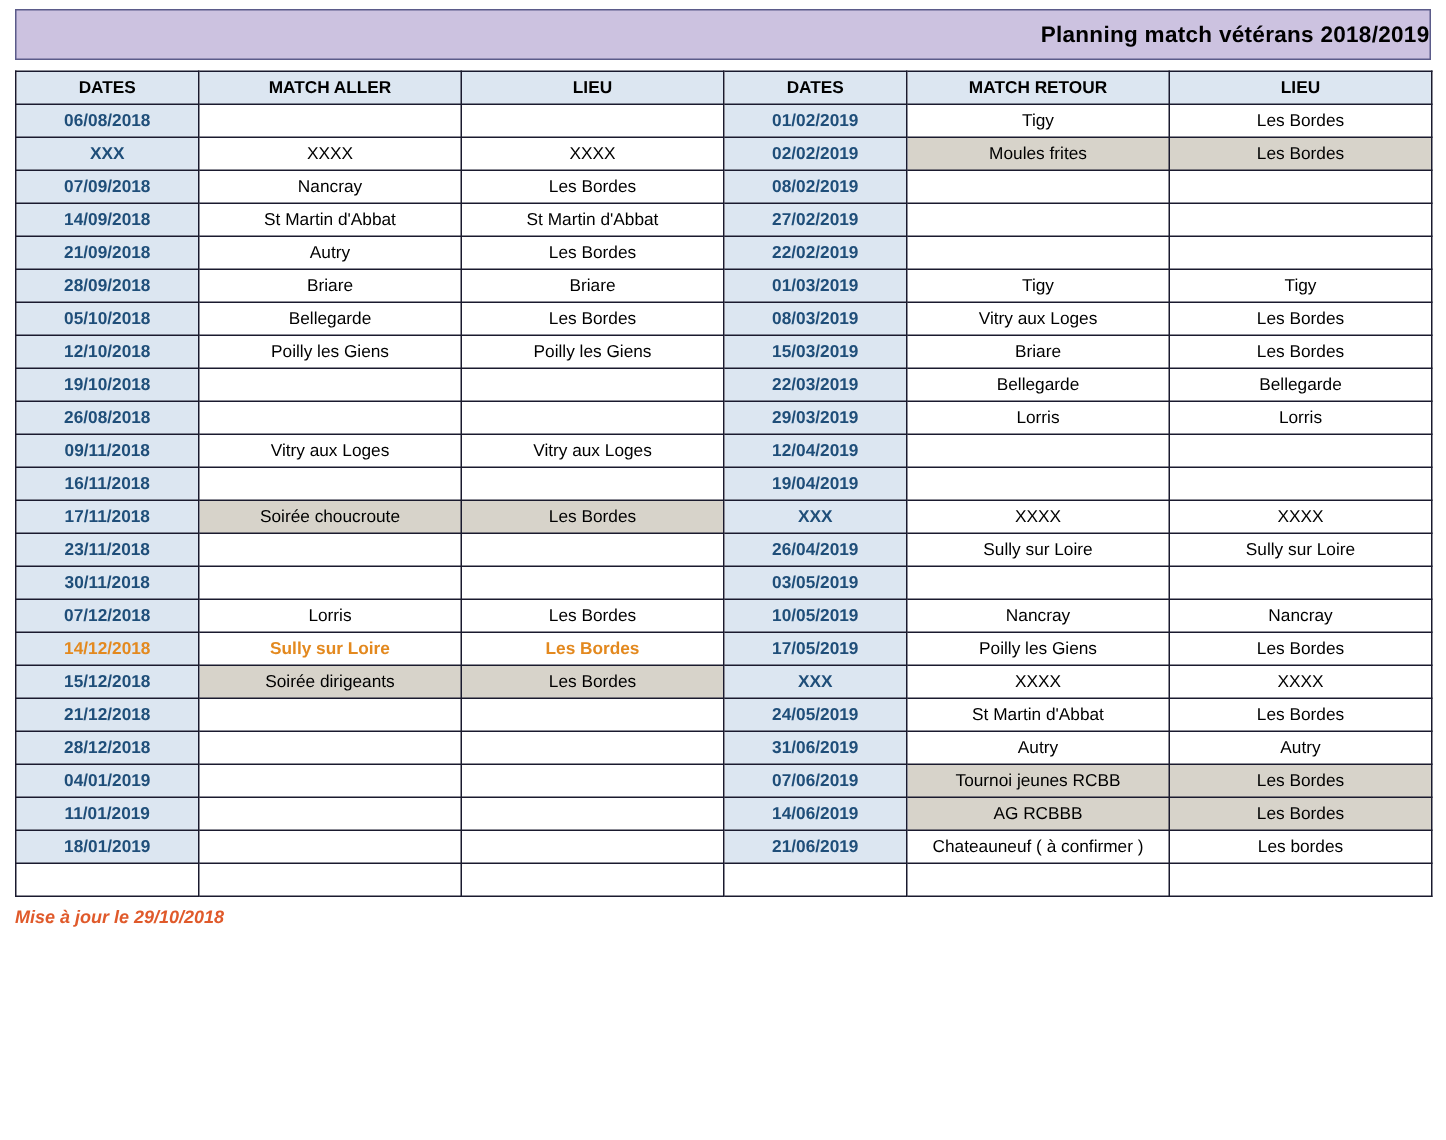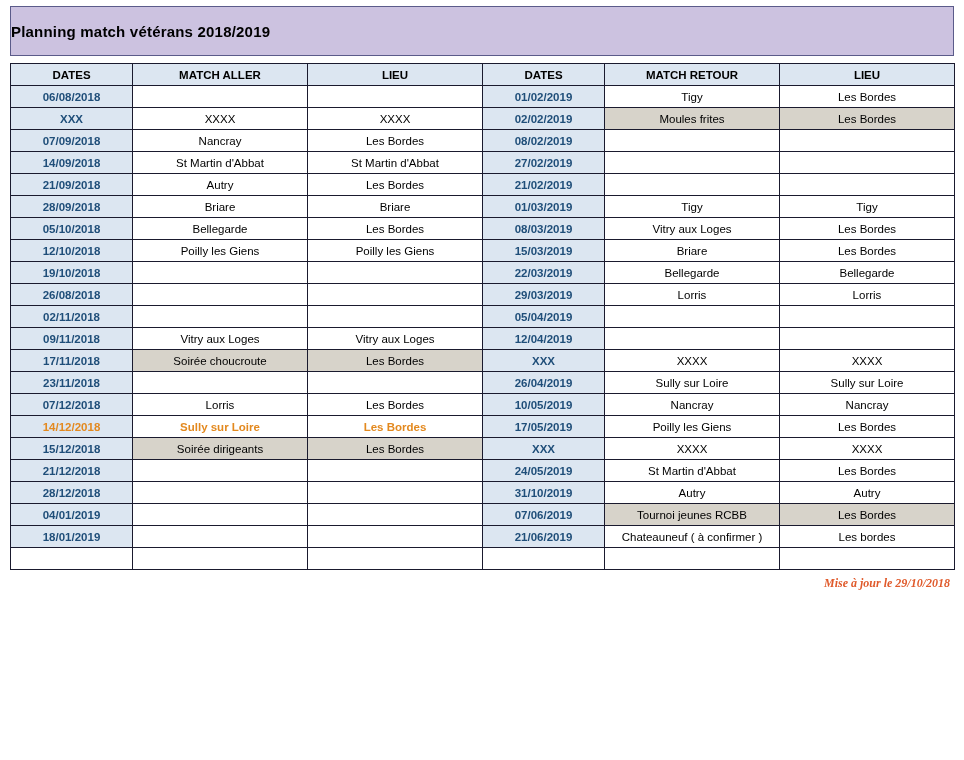--- a/index.html
+++ b/index.html
@@ -17,24 +17,24 @@
   .page {
     width: 964px;
     height: 760px;
     position: relative;
     box-sizing: border-box;
     padding: 6px 10px 0 10px;
   }
   .title-bar {
     border: 1px solid #5b5b8a;
     background: #ccc2e0;
-    height: 50px;
+    height: 34px;
     display: flex;
     align-items: center;
-    justify-content: flex-start;
+    justify-content: flex-end;
     box-sizing: border-box;
   }
   .title-bar .title-text {
     font-size: 15px;
     font-weight: bold;
     color: #000000;
     letter-spacing: 0.2px;
   }
   table.planning {
     border-collapse: collapse;
@@ -91,29 +91,27 @@
   td.date.orange {
     color: #e3891f;
   }
   td.date.xxx {
     color: #1f4e79;
     font-weight: bold;
     margin-left: 20px;
   }
   .footer {
     width: 944px;
-    text-align: right;
     margin-top: 6px;
     font-size: 12px;
     font-style: italic;
     font-weight: bold;
     color: #e05a2b;
     padding-right: 4px;
     box-sizing: border-box;
-    font-family: Liberation Serif, serif;
   }
 </style>
 </head>
 <body>
 
 <div class="page">
 
   <div class="title-bar">
     <span class="title-text">Planning match vétérans 2018/2019</span>
   </div>
@@ -167,21 +165,21 @@
           <td class="cell">St Martin d'Abbat</td>
           <td class="cell">St Martin d'Abbat</td>
           <td class="date">27/02/2019</td>
           <td class="cell"></td>
           <td class="cell"></td>
         </tr>
         <tr>
           <td class="date">21/09/2018</td>
           <td class="cell">Autry</td>
           <td class="cell">Les Bordes</td>
-          <td class="date">21/02/2019</td>
+          <td class="date">22/02/2019</td>
           <td class="cell"></td>
           <td class="cell"></td>
         </tr>
         <tr>
           <td class="date">28/09/2018</td>
           <td class="cell">Briare</td>
           <td class="cell">Briare</td>
           <td class="date">01/03/2019</td>
           <td class="cell">Tigy</td>
           <td class="cell">Tigy</td>
@@ -212,50 +210,58 @@
         </tr>
         <tr>
           <td class="date">26/08/2018</td>
           <td class="cell"></td>
           <td class="cell"></td>
           <td class="date">29/03/2019</td>
           <td class="cell">Lorris</td>
           <td class="cell">Lorris</td>
         </tr>
         <tr>
-          <td class="date">02/11/2018</td>
-          <td class="cell"></td>
-          <td class="cell"></td>
-          <td class="date">05/04/2019</td>
-          <td class="cell"></td>
-          <td class="cell"></td>
-        </tr>
-        <tr>
           <td class="date">09/11/2018</td>
           <td class="cell">Vitry aux Loges</td>
           <td class="cell">Vitry aux Loges</td>
           <td class="date">12/04/2019</td>
           <td class="cell"></td>
           <td class="cell"></td>
         </tr>
         <tr>
+          <td class="date">16/11/2018</td>
+          <td class="cell"></td>
+          <td class="cell"></td>
+          <td class="date">19/04/2019</td>
+          <td class="cell"></td>
+          <td class="cell"></td>
+        </tr>
+        <tr>
           <td class="date">17/11/2018</td>
           <td class="cell event">Soirée choucroute</td>
           <td class="cell event">Les Bordes</td>
           <td class="date xxx">XXX</td>
           <td class="cell">XXXX</td>
           <td class="cell">XXXX</td>
         </tr>
         <tr>
           <td class="date">23/11/2018</td>
           <td class="cell"></td>
           <td class="cell"></td>
           <td class="date">26/04/2019</td>
           <td class="cell">Sully sur Loire</td>
           <td class="cell">Sully sur Loire</td>
+        </tr>
+        <tr>
+          <td class="date">30/11/2018</td>
+          <td class="cell"></td>
+          <td class="cell"></td>
+          <td class="date">03/05/2019</td>
+          <td class="cell"></td>
+          <td class="cell"></td>
         </tr>
         <tr>
           <td class="date">07/12/2018</td>
           <td class="cell">Lorris</td>
           <td class="cell">Les Bordes</td>
           <td class="date">10/05/2019</td>
           <td class="cell">Nancray</td>
           <td class="cell">Nancray</td>
         </tr>
         <tr>
@@ -279,30 +285,38 @@
           <td class="cell"></td>
           <td class="cell"></td>
           <td class="date">24/05/2019</td>
           <td class="cell">St Martin d'Abbat</td>
           <td class="cell">Les Bordes</td>
         </tr>
         <tr>
           <td class="date">28/12/2018</td>
           <td class="cell"></td>
           <td class="cell"></td>
-          <td class="date">31/10/2019</td>
+          <td class="date">31/06/2019</td>
           <td class="cell">Autry</td>
           <td class="cell">Autry</td>
         </tr>
         <tr>
           <td class="date">04/01/2019</td>
           <td class="cell"></td>
           <td class="cell"></td>
           <td class="date">07/06/2019</td>
           <td class="cell event">Tournoi jeunes RCBB</td>
+          <td class="cell event">Les Bordes</td>
+        </tr>
+        <tr>
+          <td class="date">11/01/2019</td>
+          <td class="cell"></td>
+          <td class="cell"></td>
+          <td class="date">14/06/2019</td>
+          <td class="cell event">AG RCBBB</td>
           <td class="cell event">Les Bordes</td>
         </tr>
         <tr>
           <td class="date">18/01/2019</td>
           <td class="cell"></td>
           <td class="cell"></td>
           <td class="date">21/06/2019</td>
           <td class="cell">Chateauneuf ( à confirmer )</td>
           <td class="cell">Les bordes</td>
         </tr>

